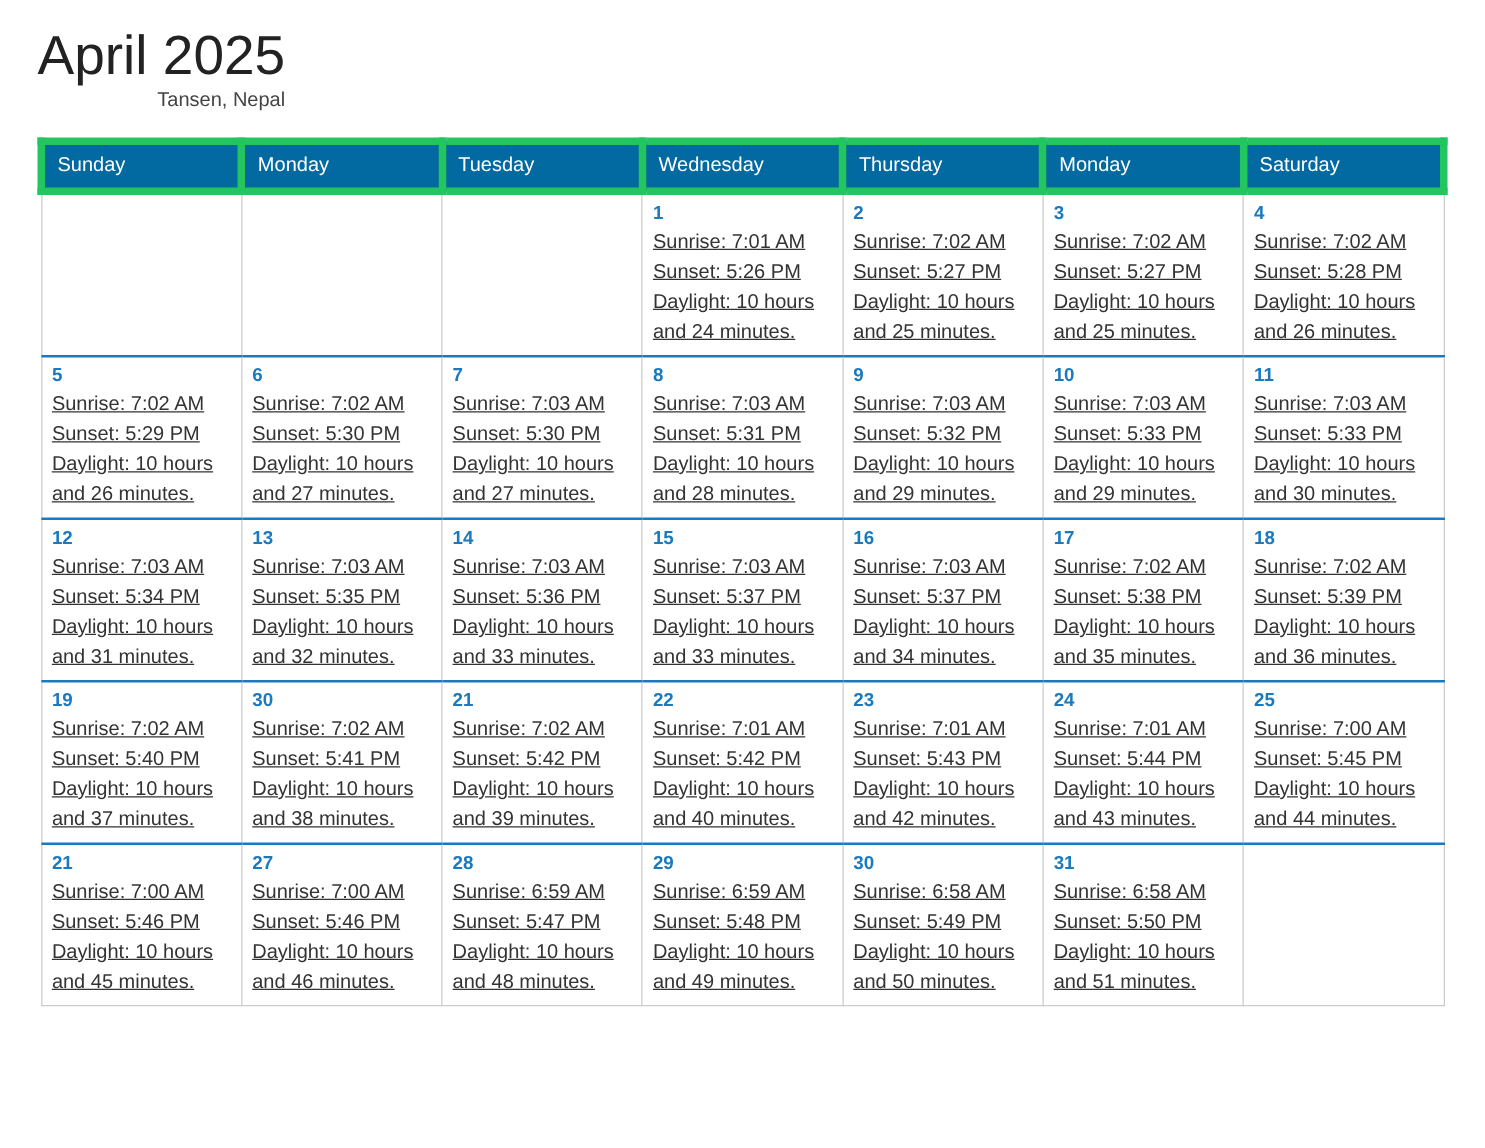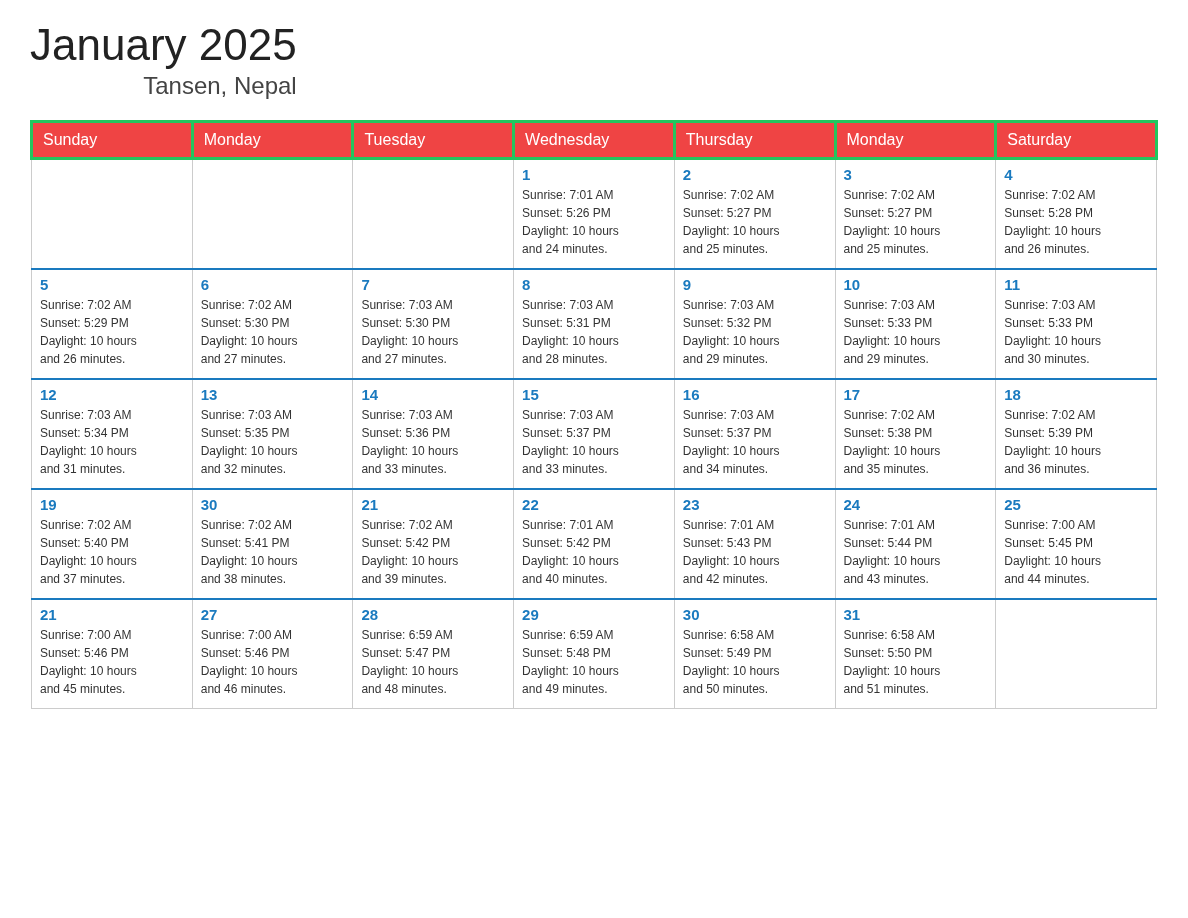--- a/index.html
+++ b/index.html
@@ -18,27 +18,27 @@
     }
     .title-section {
       text-align: right;
     }
     .calendar {
       width: 100%;
       border-collapse: collapse;
       border: 1px solid #999;
     }
     .calendar th {
-      background-color: #ef4444;
+      background-color: #0369a1;
       color: #fff;
       font-size: 16px;
       font-weight: normal;
       padding: 8px 10px;
       text-align: left;
-      border: 3px solid #22c55e;
+      border: 6px solid #22c55e;
     }
     .calendar td {
       vertical-align: top;
       padding: 6px 8px;
       border: 1px solid #ccc;
       width: 14.28%;
       height: 110px;
       font-size: 12.5px;
       color: #333;
     }
@@ -46,23 +46,24 @@
       background: #fff;
     }
     .day-number {
       font-size: 15px;
       font-weight: bold;
       color: #1a7abf;
       display: block;
       margin-bottom: 3px;
     }
     .day-info {
-      font-size: 12px;
+      font-size: 16px;
       color: #333;
       line-height: 1.5;
+      text-decoration: underline;
     }
     tr.week-row td {
       border-top: 2px solid #1a7abf;
     }
     .logo-wrapper {
       display: flex;
       flex-direction: column;
       align-items: flex-start;
     }
     .logo-line1 {
@@ -71,22 +72,22 @@
     }
     .logo-line2 {
       margin-left: 2px;
     }
   </style>
 </head>
 <body>
 
 <div class="header">
   <div class="title-section">
-    <div style="font-size:44px;font-weight:normal;color:#222;">January 2025</div>
-    <div style="font-size:24px;color:#444;margin-top:2px;">Tansen, Nepal</div>
+    <div style="font-size:44px;font-weight:normal;color:#222;">April 2025</div>
+    <div style="font-size:16px;color:#444;margin-top:2px;">Tansen, Nepal</div>
   </div>
 </div>
 
 <table class="calendar">
   <thead>
     <tr>
     <th>Sunday</th>
         <th>Monday</th>
         <th>Tuesday</th>
         <th>Wednesday</th>

